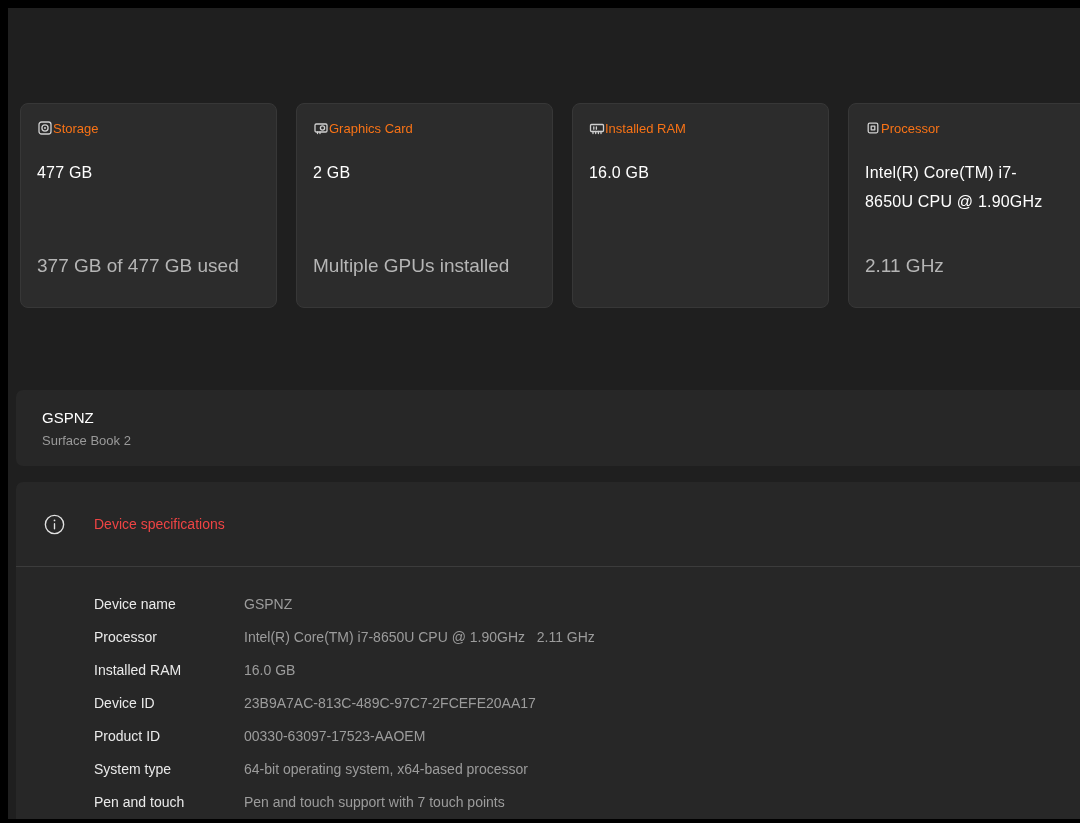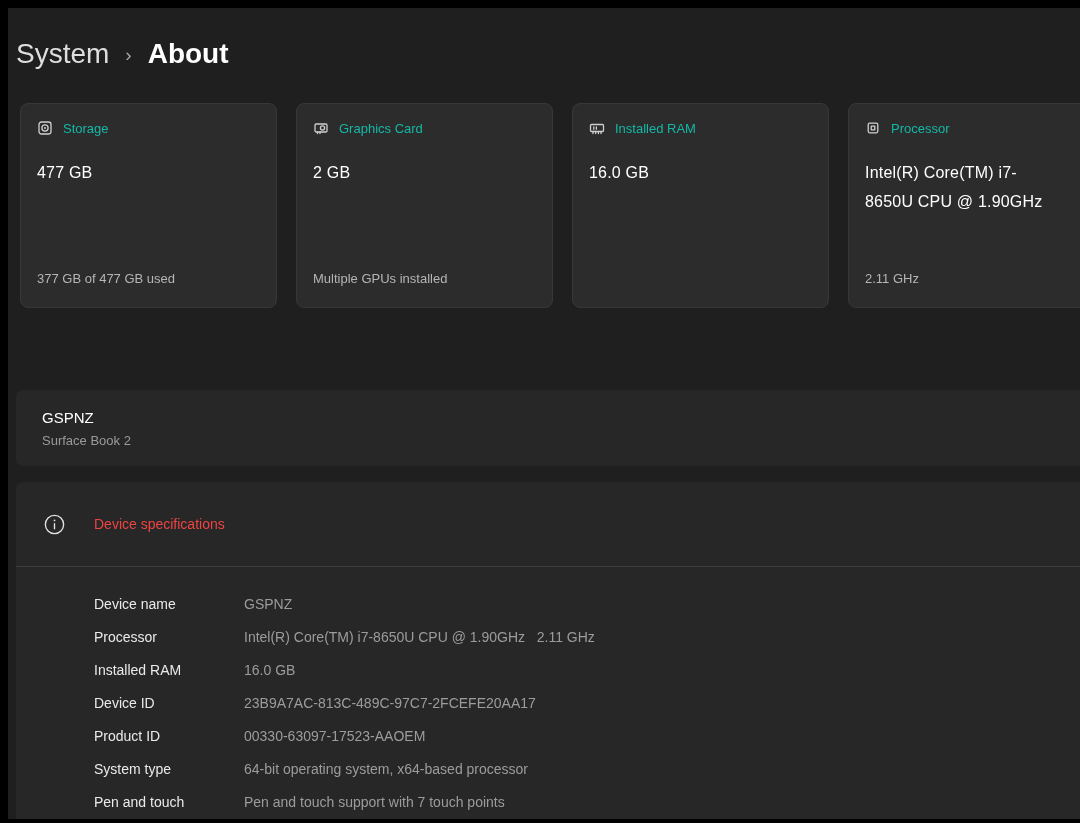--- a/index.html
+++ b/index.html
@@ -33,34 +33,34 @@
   .card {
     width:257px; height:205px;
     background:#2c2c2c;
     border:1px solid #373737;
     border-radius:8px;
     padding:16px;
     position:relative;
     flex:none;
   }
   .card-head {
-    display:flex; align-items:center; gap:10px;
-    color:#14b8a6; font-size:13px;
+    display:flex; align-items:center; 
+    color:#f97316; font-size:13px;
   }
   .card-head .icon { width:16px; height:16px; display:inline-flex; color:#cfcfcf; }
   .card-head .icon svg { width:16px; height:16px; stroke:currentColor; fill:none; stroke-width:1.3; stroke-linecap:round; stroke-linejoin:round; }
   .card-value {
     margin-top:22px;
     color:#ffffff; font-size:16px; font-weight:400;
     line-height:29px; letter-spacing:0.2px;
   }
   .card-processor .card-value { max-width:178px; }
   .card-sub {
-    position:absolute; left:16px; bottom:21px;
-    font-size:13px; color:#b5b5b5;
+    position:absolute; left:16px; bottom:30px;
+    font-size:19px; color:#b5b5b5;
   }
 
   
   .device-band {
     position:absolute; left:8px; top:382px;
     width:1064px; height:76px;
     background:#272727;
     border-radius:7px 0 0 7px;
     padding:19px 0 0 26px;
   }
@@ -88,25 +88,20 @@
   .spec-rows { padding:12px 0 0 78px; }
   .spec-row { display:flex; align-items:flex-end; height:33px; font-size:14px; }
   .spec-label { width:150px; color:#eaeaea; flex:none; }
   .spec-value { color:#9c9c9c; white-space:pre-wrap; }
 </style>
 </head>
 <body>
 
 <div class="page">
 
-  <div class="breadcrumb">
-    <span class="crumb-parent">System</span>
-    <span class="crumb-sep">›</span>
-    <span class="crumb-current">About</span>
-  </div>
 
   <div class="cards">
 
     <div class="card">
       <div class="card-head">
         <span class="icon">
           <svg viewBox="0 0 16 16">
               <rect x="2" y="2" width="12" height="12" rx="2.5"></rect>
               <circle cx="8" cy="8" r="3.1"></circle>
               <circle cx="8" cy="8" r="0.4"></circle>

